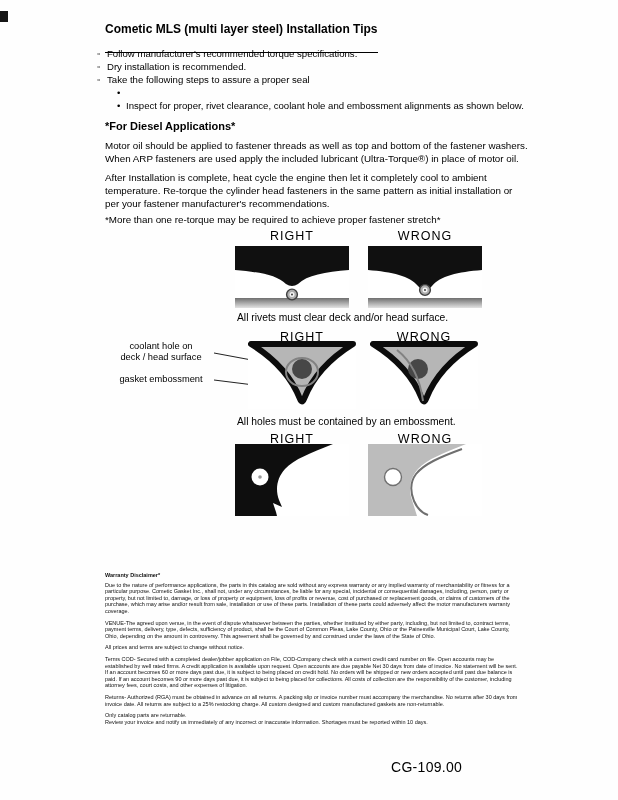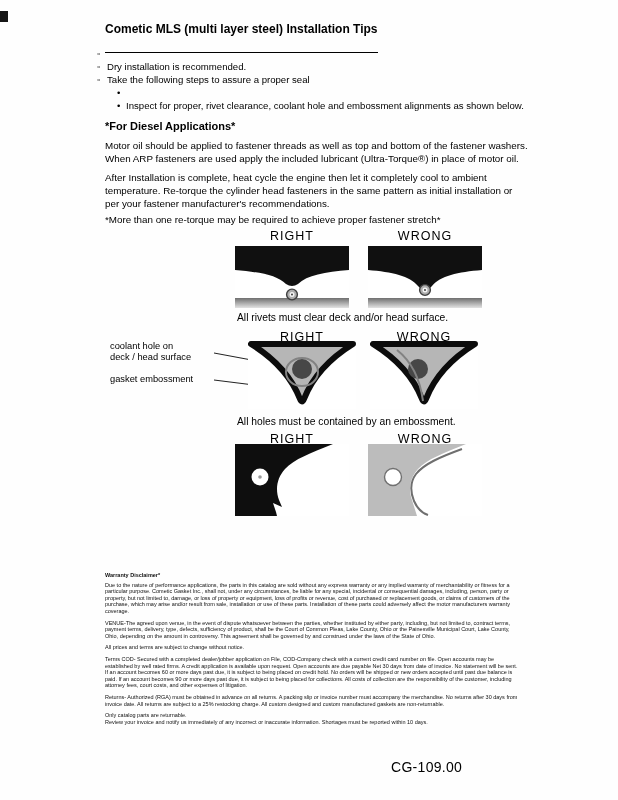--- a/index.html
+++ b/index.html
@@ -14,39 +14,40 @@
   .li.sub{margin-left:20px;}
   .li.sub .marker{flex:0 0 9px;width:9px;}
   .h2{left:105px;top:120px;font-size:11px;font-weight:bold;}
   .para{font-size:9.8px;line-height:13.2px;width:424px;left:105px;}
   .p1{top:139px;}
   .p2{top:171px;}
   .note{top:214px;left:105px;font-size:9.8px;}
   .rw{font-size:12.5px;letter-spacing:1px;text-align:center;}
   .caption{font-size:10.3px;}
   .panel svg{display:block;width:100%;height:100%;}
-  .annot{font-size:9.3px;line-height:10.5px;text-align:left;width:102px;left:110px;}
+  .annot{font-size:9.3px;line-height:10.5px;text-align:center;width:102px;left:110px;}
   .legal{left:105px;top:572px;width:414px;font-size:5.5px;line-height:6.6px;color:#111;}
   .legal .lh{font-weight:bold;margin:0 0 3px 0;}
   .legal p{margin:0 0 5px 0;}
   .legal p.tight{margin-bottom:0;}
   .docnum{left:391px;top:759px;font-size:14px;letter-spacing:0.3px;}
 </style>
 </head>
 <body>
 
 <div class="page">
 
   <div class="abs scan-mark"></div>
 
   <div class="abs title">Cometic MLS (multi layer steel) Installation Tips</div>
 
   <div class="abs list">
     <div class="li">
       <span class="marker">◦</span>
+      <span>Follow manufacturer's recommended torque specifications.</span>
     </div>
     <div class="li">
       <span class="marker">◦</span>
       <span>Dry installation is recommended.</span>
     </div>
     <div class="li">
       <span class="marker">◦</span>
       <span>Take the following steps to assure a proper seal</span>
     </div>
     <div class="li sub">

